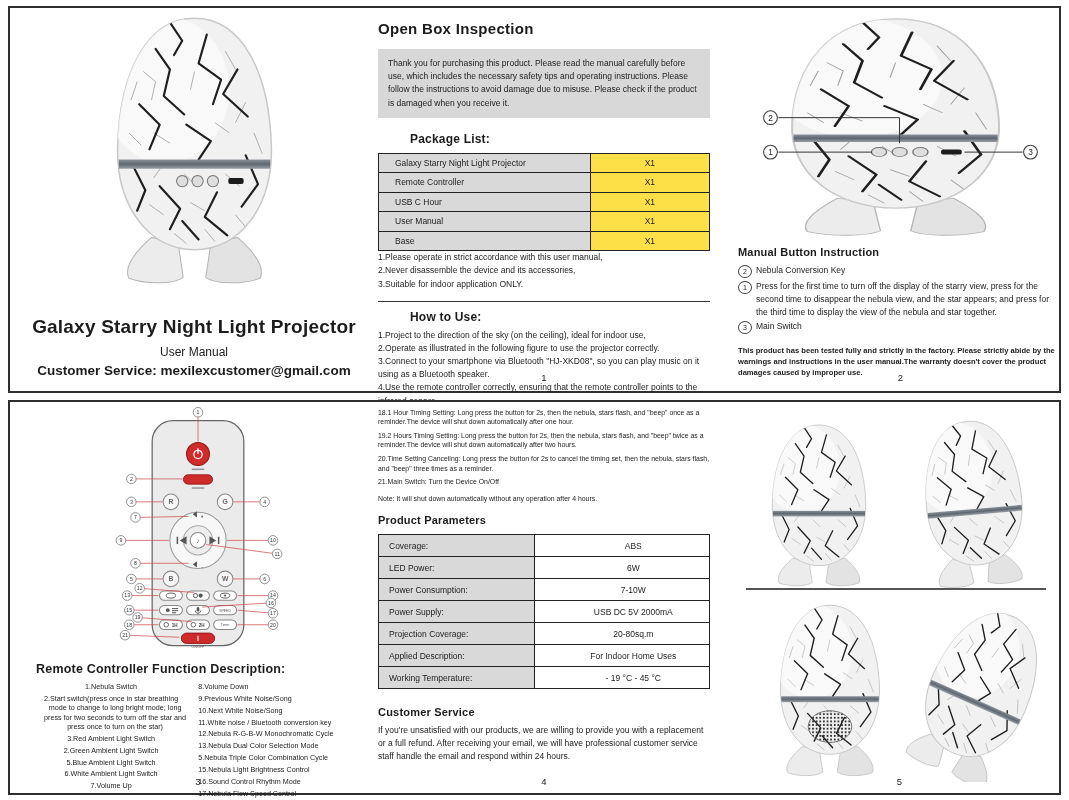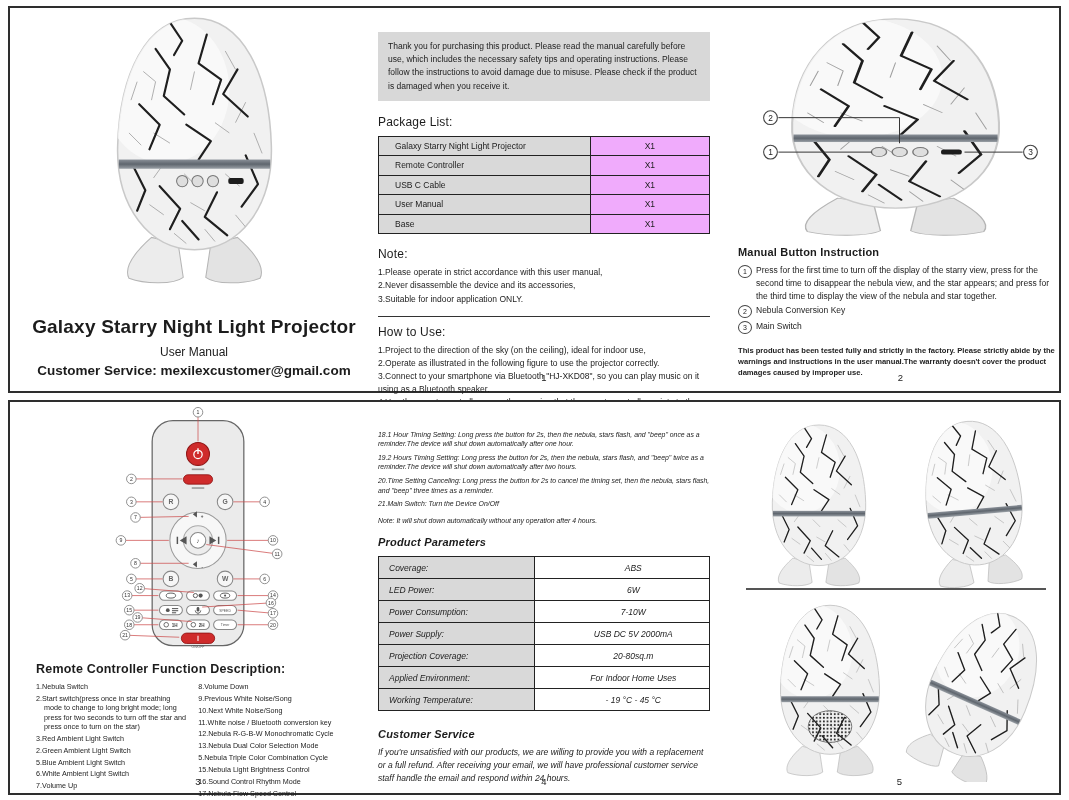--- a/index.html
+++ b/index.html
@@ -13,57 +13,57 @@
 
   
   #cover{left:8px;top:2px;width:352px;text-align:center;}
   #cover .egg-wrap{height:300px;}
   .cover-title{font-size:19px;font-weight:bold;letter-spacing:.2px;margin-top:6px;}
   .cover-sub{font-size:12px;margin-top:7px;}
   .cover-cs{font-size:13.5px;font-weight:bold;margin-top:4px;}
 
   
   .h-big{font-size:15px;font-weight:bold;letter-spacing:.3px;}
-  .h-mid{font-size:12px;font-weight:normal;letter-spacing:.2px;}
+  .h-mid{font-size:12px;font-weight:bold;letter-spacing:.2px;margin-left:32px;}
   .h-sec{font-size:11px;font-weight:bold;letter-spacing:.2px;}
 
   
   #page1{left:368px;top:12px;width:332px;}
   .graybox{background:#d8d8d8;padding:8px 10px;font-size:8.5px;line-height:1.55;margin-top:12px;}
   .pkg-heading{margin-top:14px;margin-bottom:7px;}
   table.grid{border-collapse:collapse;width:100%;}
   table.grid td{border:1.3px solid #222;font-size:8.5px;}
   .pkg-table td{height:16.5px;}
   .pkg-table td.item{background:#d9d9d9;padding-left:16px;width:64%;}
-  .pkg-table td.qty{text-align:center;background:#f0abfc;}
+  .pkg-table td.qty{text-align:center;background:#fde047;}
   .note-heading{margin-top:13px;margin-bottom:5px;}
   .plain-item{font-size:8.5px;line-height:1.55;}
   .rule{border:0;border-top:1.5px solid #333;margin:10px 0 8px 0;}
   .how-heading{margin-bottom:5px;}
 
   
   #page2{left:728px;top:6px;width:325px;}
   #page2 .fig{height:232px;}
   .mbi-items{margin-top:6px;}
   .mbi-row{display:flex;font-size:8.5px;line-height:1.5;margin-bottom:2px;}
   .co-marker{flex:0 0 12px;height:11px;width:11px;border:1px solid #444;border-radius:50%;
              font-size:7px;text-align:center;line-height:11px;margin-right:4px;margin-top:1px;}
   .disclaimer{font-size:7.6px;line-height:1.4;margin-top:12px;color:#222;font-weight:bold;}
 
   
   #page3{left:12px;top:4px;width:352px;}
   #page3 .remote-wrap{text-align:center;}
   .fn-heading{font-size:12.5px;font-weight:bold;margin:2px 0 6px 14px;letter-spacing:.2px;}
   .fn-cols{display:flex;margin-left:14px;}
-  .fn-col-left{width:152px;margin-right:12px;}
+  .fn-col-left{width:152px;margin-right:12px;text-align:center;}
   .fn-col-right{width:178px;}
   .fn-item{font-size:7.2px;line-height:1.3;margin-bottom:2.5px;padding-left:8px;text-indent:-8px;}
 
   
-  #page4{left:368px;top:28px;width:332px;font-style:italic;}
+  #page4{left:368px;top:6px;width:332px;}
   .timing-item{font-size:6.9px;line-height:1.35;margin-bottom:4.5px;}
   .timing-note{font-size:6.9px;line-height:1.35;margin-top:7px;}
   .pp-heading{margin-top:11px;margin-bottom:8px;}
   .pp-table td{height:19px;}
   .pp-table td.label{background:#d9d9d9;padding-left:10px;width:47%;}
   .pp-table td.value{text-align:center;background:#fff;padding-left:24px;}
   .cs-heading{margin-top:17px;margin-bottom:6px;}
   .cs-text{font-size:8.5px;line-height:1.55;}
 
   
@@ -146,52 +146,52 @@
           <use href="#egg-banded"></use>
         </g>
       </svg>
     </div>
     <div class="cover-title">Galaxy Starry Night Light Projector</div>
     <div class="cover-sub">User Manual</div>
     <div class="cover-cs">Customer Service: mexilexcustomer@gmail.com</div>
   </div>
 
   <div class="col" id="page1">
+    <div class="h-big">Open Box Inspection</div>
     <div class="graybox">Thank you for purchasing this product. Please read the manual carefully before use, which includes the necessary safety tips and operating instructions. Please follow the instructions to avoid damage due to misuse. Please check if the product is damaged when you receive it.</div>
     <div class="h-mid pkg-heading">Package List:</div>
     <table class="grid pkg-table">
       <tbody>
 
           <tr>
             <td class="item">Galaxy Starry Night Light Projector</td>
             <td class="qty">X1</td>
           </tr>
 
           <tr>
             <td class="item">Remote Controller</td>
             <td class="qty">X1</td>
           </tr>
 
           <tr>
-            <td class="item">USB C Cable</td>
+            <td class="item">USB C Hour</td>
             <td class="qty">X1</td>
           </tr>
 
           <tr>
             <td class="item">User Manual</td>
             <td class="qty">X1</td>
           </tr>
 
           <tr>
             <td class="item">Base</td>
             <td class="qty">X1</td>
           </tr>
         </tbody>
     </table>
-    <div class="h-mid note-heading">Note:</div>
     <div>
 
     <div class="plain-item">1.Please operate in strict accordance with this user manual,</div>
         <div class="plain-item">2.Never disassemble the device and its accessories,</div>
         <div class="plain-item">3.Suitable for indoor application ONLY.</div>
       </div>
     <hr class="rule">
     <div class="h-mid how-heading">How to Use:</div>
     <div>
 
@@ -218,27 +218,27 @@
         <circle class="fig-circle" cx="33" cy="140" r="7"></circle>
         <text class="fig-num" x="33" y="143">1</text>
         <circle class="fig-circle" cx="297" cy="140" r="7"></circle>
         <text class="fig-num" x="297" y="143">3</text>
       </svg>
     </div>
     <div class="h-sec">Manual Button Instruction</div>
     <div class="mbi-items">
 
         <div class="mbi-row">
+          <span class="co-marker">2</span>
+          <span style="flex:1">Nebula Conversion Key</span>
+        </div>
+
+        <div class="mbi-row">
           <span class="co-marker">1</span>
           <span style="flex:1">Press for the first time to turn off the display of the starry view, press for the second time to disappear the nebula view, and the star appears; and press for the third time to display the view of the nebula and star together.</span>
-        </div>
-
-        <div class="mbi-row">
-          <span class="co-marker">2</span>
-          <span style="flex:1">Nebula Conversion Key</span>
         </div>
 
         <div class="mbi-row">
           <span class="co-marker">3</span>
           <span style="flex:1">Main Switch</span>
         </div>
       </div>
     <div class="disclaimer">This product has been tested fully and strictly in the factory. Please strictly abide by the warnings and instructions in the user manual.The warranty doesn't cover the product damages caused by improper use.</div>
   </div>
   <div class="pagenum" style="left:728px;width:325px;top:364px;">2</div>
@@ -490,21 +490,21 @@
             <td class="label">Power Supply:</td>
             <td class="value">USB DC 5V 2000mA</td>
           </tr>
 
           <tr>
             <td class="label">Projection Coverage:</td>
             <td class="value">20-80sq.m</td>
           </tr>
 
           <tr>
-            <td class="label">Applied Environment:</td>
+            <td class="label">Applied Description:</td>
             <td class="value">For Indoor Home Uses</td>
           </tr>
 
           <tr>
             <td class="label">Working Temperature:</td>
             <td class="value">- 19 °C - 45 °C</td>
           </tr>
         </tbody>
     </table>
     <div class="h-sec cs-heading">Customer Service</div>

